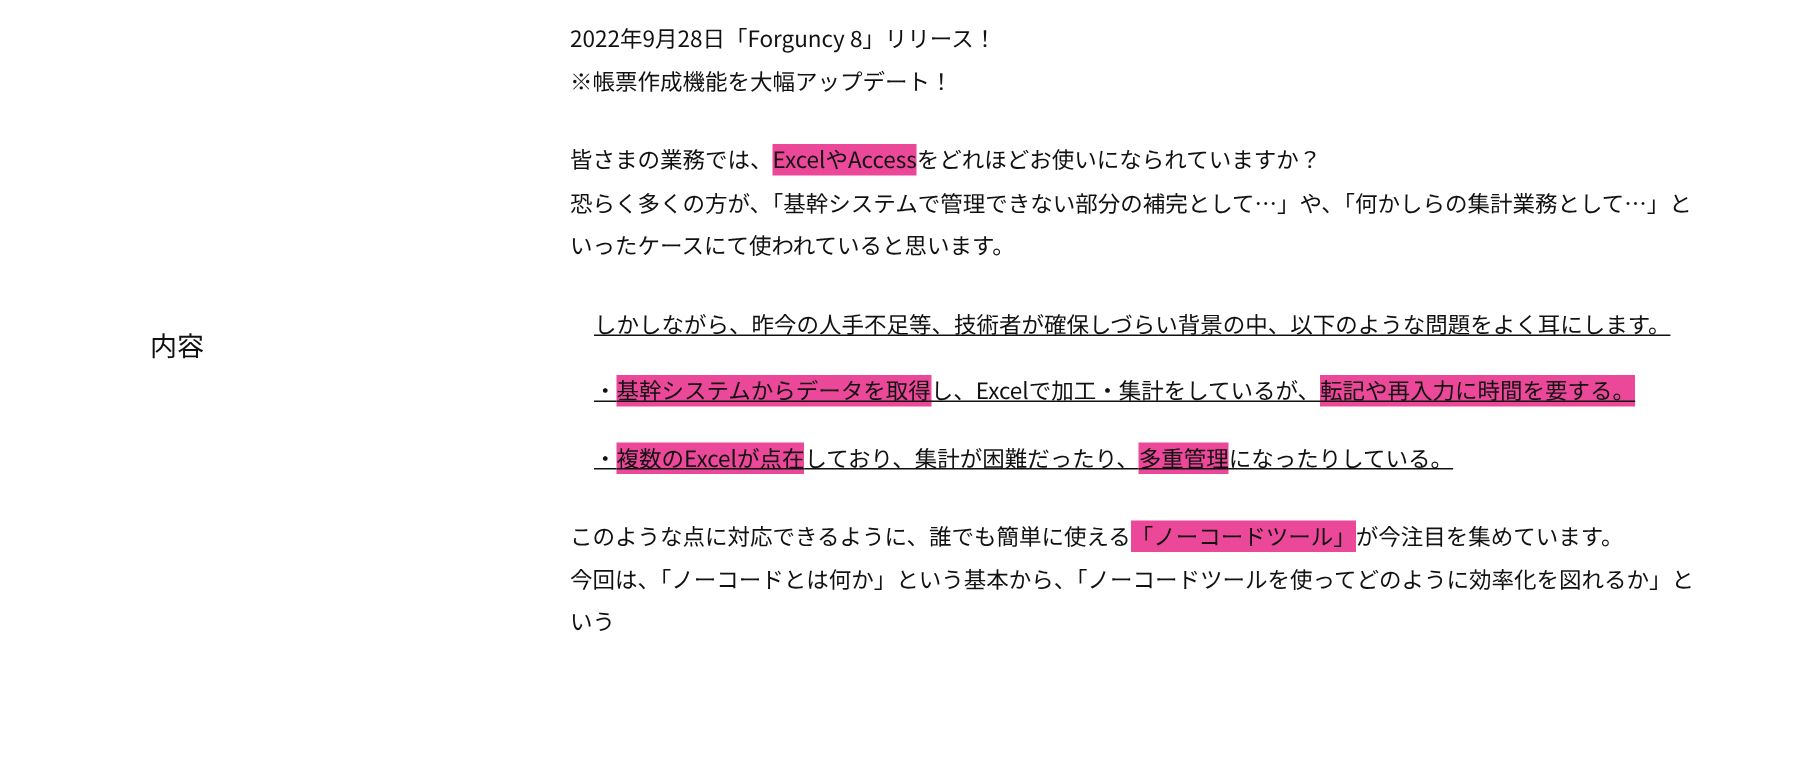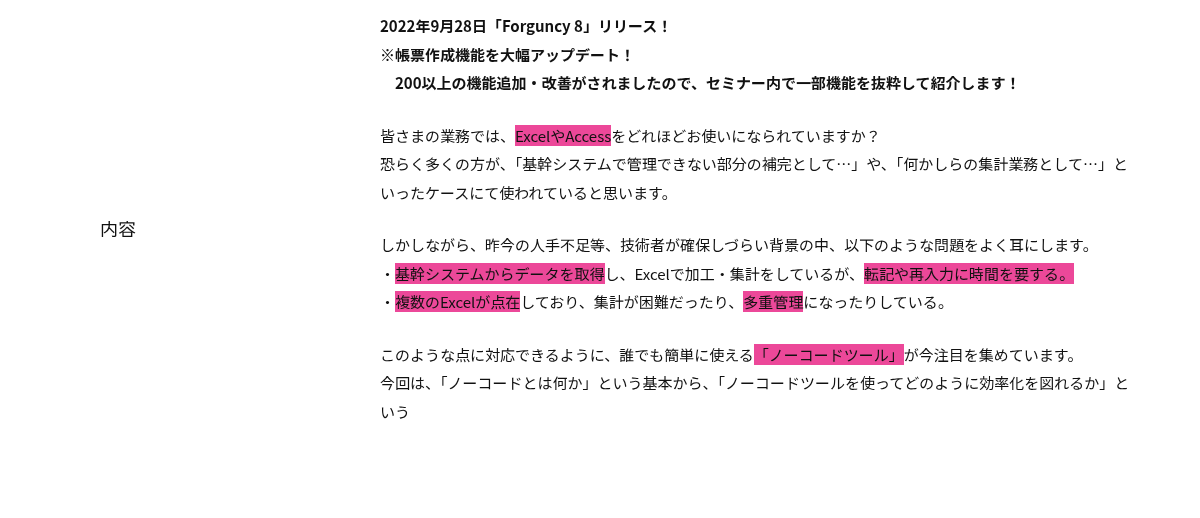--- a/index.html
+++ b/index.html
@@ -31,42 +31,41 @@
       color: #111111;
     }
     .body-col {
       flex: 1 1 auto;
       padding-right: 40px;
     }
     .para {
       margin: 0 0 24px 0;
     }
     .para:last-child { margin-bottom: 18px; }
-    .bold { font-weight: 700; }
+    .bold { font-weight: 400; }
     .indent { padding-left: 1em; }
     .hl { background: #ec4899; }
     .bullets { margin: 0 0 24px 0; }
-    .bullet-line { margin: 0; }
+    .bullet-line { margin: 16px; text-decoration: underline; }
   </style>
 </head>
 <body>
 
 <div class="page">
   <div class="row">
 
     <div class="label-col">
       <span>内容</span>
     </div>
 
     <div class="body-col">
 
       <p class="para bold">
         <span>2022年9月28日「Forguncy 8」リリース！</span><br>
         <span>※帳票作成機能を大幅アップデート！</span><br>
-        <span class="indent">200以上の機能追加・改善がされましたので、セミナー内で一部機能を抜粋して紹介します！</span>
       </p>
 
       <p class="para">
         <span>皆さまの業務では、</span><span class="hl">ExcelやAccess</span><span>をどれほどお使いになられていますか？</span><br>
         <span>恐らく多くの方が、「基幹システムで管理できない部分の補完として…」や、「何かしらの集計業務として…」といったケースにて使われていると思います。</span>
       </p>
 
       <div class="bullets">
         <p class="bullet-line">しかしながら、昨今の人手不足等、技術者が確保しづらい背景の中、以下のような問題をよく耳にします。</p>
 

